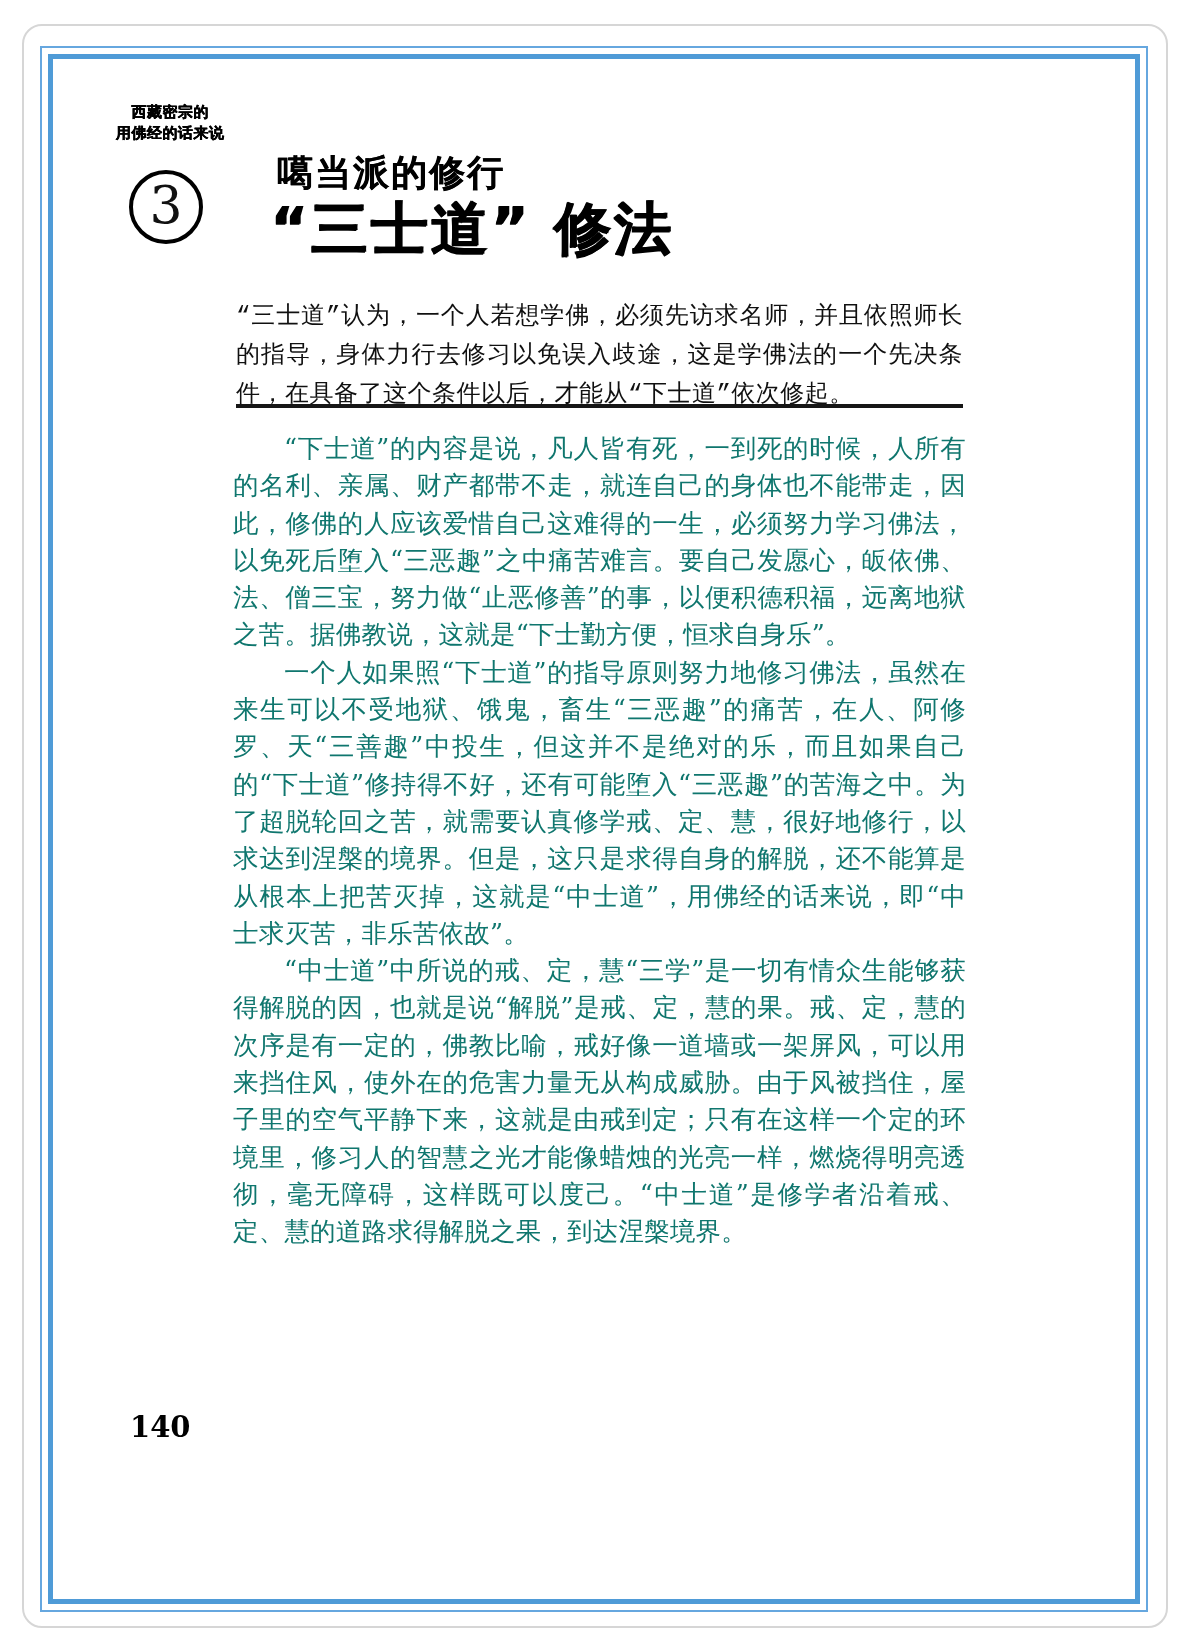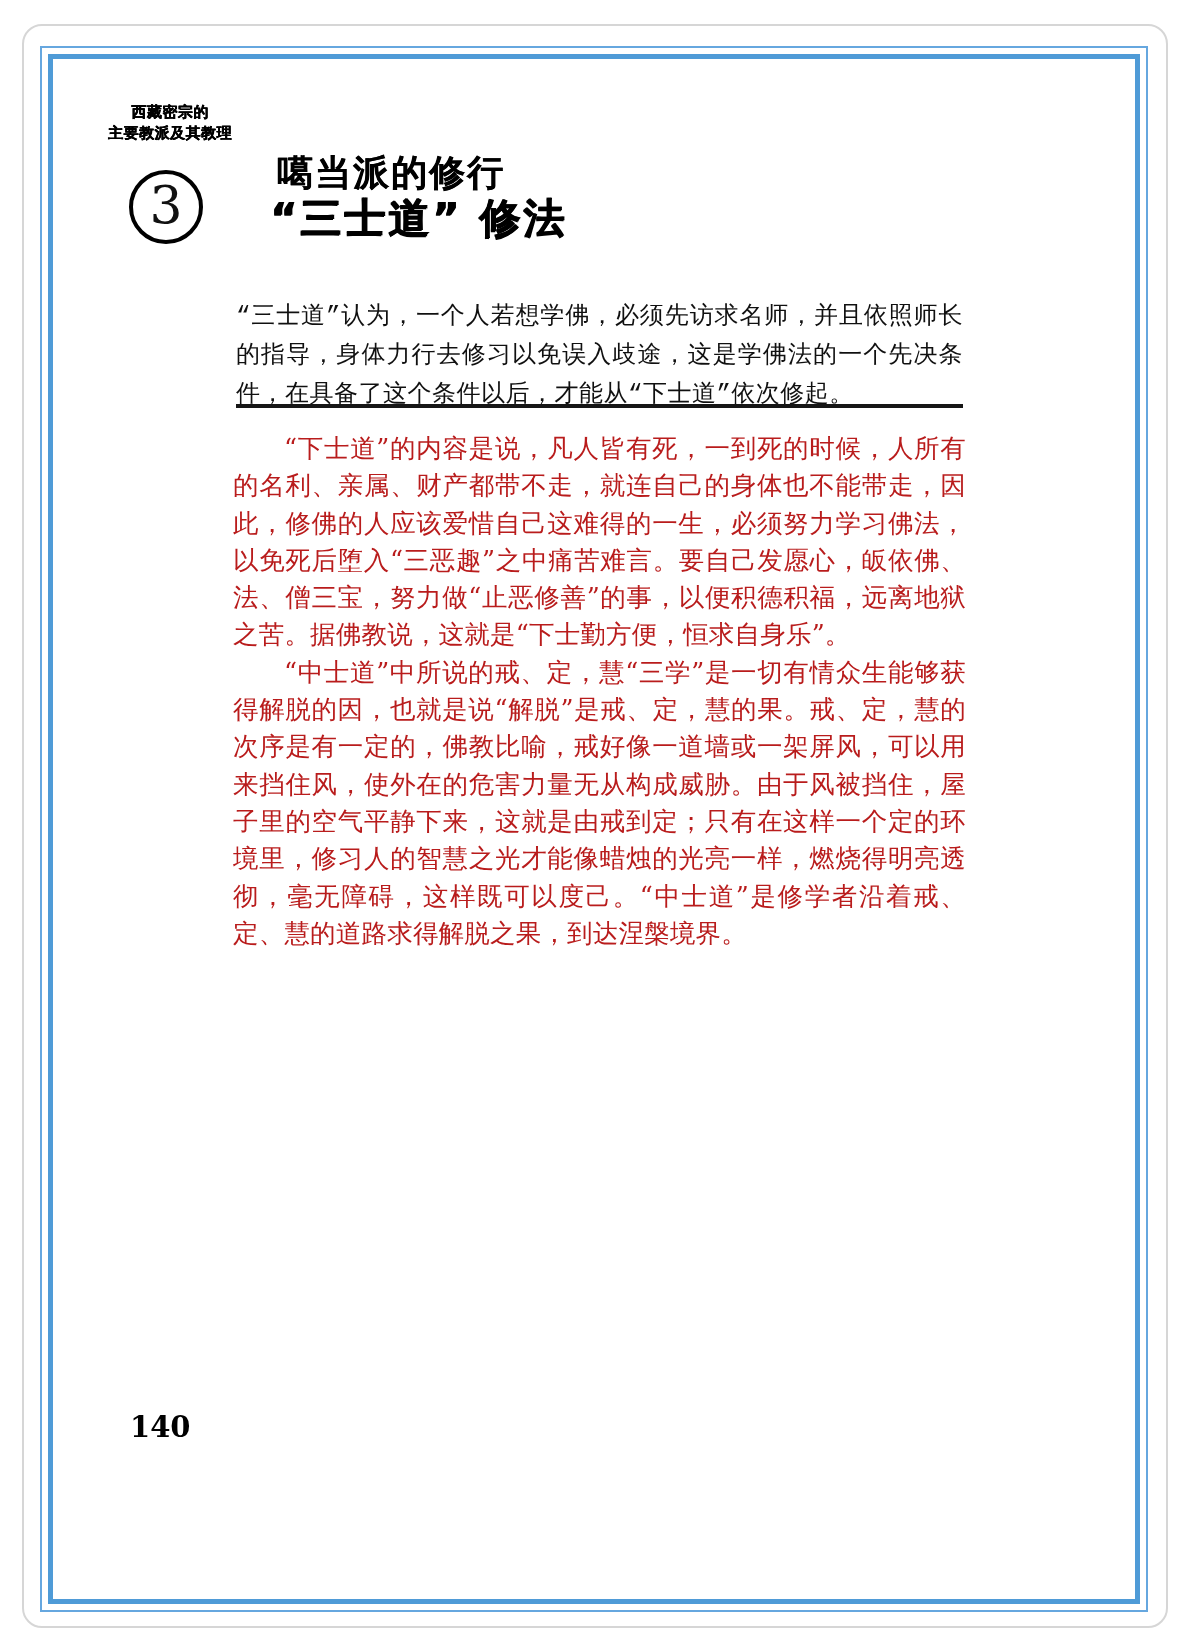--- a/index.html
+++ b/index.html
@@ -44,72 +44,73 @@
   }
   .subtitle {
     position:absolute; left:277px; top:149px;
     font-family:"DejaVu Sans","Liberation Sans",sans-serif;
     font-weight:800; font-size:36px; letter-spacing:2px; color:#000;
     text-shadow:0.6px 0 0 #000;
   }
   .title {
     position:absolute; left:270px; top:191px;
     font-family:"DejaVu Sans","Liberation Sans",sans-serif;
-    font-weight:900; font-size:41px; letter-spacing:3px; color:#000;
+    font-weight:900; font-size:57px; letter-spacing:3px; color:#000;
     text-shadow:1.2px 0 0 #000, 0 1px 0 #000;
   }
   .intro {
     position:absolute; left:236px; top:297px; width:727px;
     font-size:24px; line-height:39px;
     text-align:justify; text-justify:inter-ideograph;
     letter-spacing:0.5px; color:#101010;font-family:Liberation Mono, monospace;
   }
   .divider {
     position:absolute; left:236px; top:404px; width:727px; height:4px;
     background:#161616;
   }
   .body-text {
     position:absolute; left:233px; top:430px; width:733px;
     font-size:25.5px; line-height:37.3px;
     text-align:justify; text-justify:inter-ideograph;
-    letter-spacing:0.2px; color:#b91c1c;
+    letter-spacing:0.2px; color:#0f766e;
   }
   .body-text p { margin:0; text-indent:2em; }
   .page-number {
     position:absolute; left:130px; top:1402px;
     font-family:"DejaVu Serif","Liberation Serif",serif;
     font-weight:bold; font-size:29px; color:#000;margin-top:8px;
   }
 </style>
 </head>
 <body>
 
 <div class="page">
 
   <div class="scan-edge"></div>
   <div class="frame-outer"></div>
   <div class="frame-inner"></div>
 
   <div class="eyebrow">
     <div>西藏密宗的</div>
-    <div>主要教派及其教理</div>
+    <div>用佛经的话来说</div>
   </div>
 
   <div class="chapter-badge">
     <span class="num">3</span>
   </div>
 
   <div class="subtitle">噶当派的修行</div>
 
   <div class="title">“三士道” 修法</div>
 
   <div class="intro">“三士道”认为，一个人若想学佛，必须先访求名师，并且依照师长的指导，身体力行去修习以免误入歧途，这是学佛法的一个先决条件，在具备了这个条件以后，才能从“下士道”依次修起。</div>
 
   <div class="divider"></div>
 
   <div class="body-text">
     <p>“下士道”的内容是说，凡人皆有死，一到死的时候，人所有的名利、亲属、财产都带不走，就连自己的身体也不能带走，因此，修佛的人应该爱惜自己这难得的一生，必须努力学习佛法，以免死后堕入“三恶趣”之中痛苦难言。要自己发愿心，皈依佛、法、僧三宝，努力做“止恶修善”的事，以便积德积福，远离地狱之苦。据佛教说，这就是“下士勤方便，恒求自身乐”。</p>
+    <p>一个人如果照“下士道”的指导原则努力地修习佛法，虽然在来生可以不受地狱、饿鬼，畜生“三恶趣”的痛苦，在人、阿修罗、天“三善趣”中投生，但这并不是绝对的乐，而且如果自己的“下士道”修持得不好，还有可能堕入“三恶趣”的苦海之中。为了超脱轮回之苦，就需要认真修学戒、定、慧，很好地修行，以求达到涅槃的境界。但是，这只是求得自身的解脱，还不能算是从根本上把苦灭掉，这就是“中士道”，用佛经的话来说，即“中士求灭苦，非乐苦依故”。</p>
     <p>“中士道”中所说的戒、定，慧“三学”是一切有情众生能够获得解脱的因，也就是说“解脱”是戒、定，慧的果。戒、定，慧的次序是有一定的，佛教比喻，戒好像一道墙或一架屏风，可以用来挡住风，使外在的危害力量无从构成威胁。由于风被挡住，屋子里的空气平静下来，这就是由戒到定；只有在这样一个定的环境里，修习人的智慧之光才能像蜡烛的光亮一样，燃烧得明亮透彻，毫无障碍，这样既可以度己。“中士道”是修学者沿着戒、定、慧的道路求得解脱之果，到达涅槃境界。</p>
   </div>
 
   <div class="page-number">140</div>
 
 </div>
 
 </body></html>

